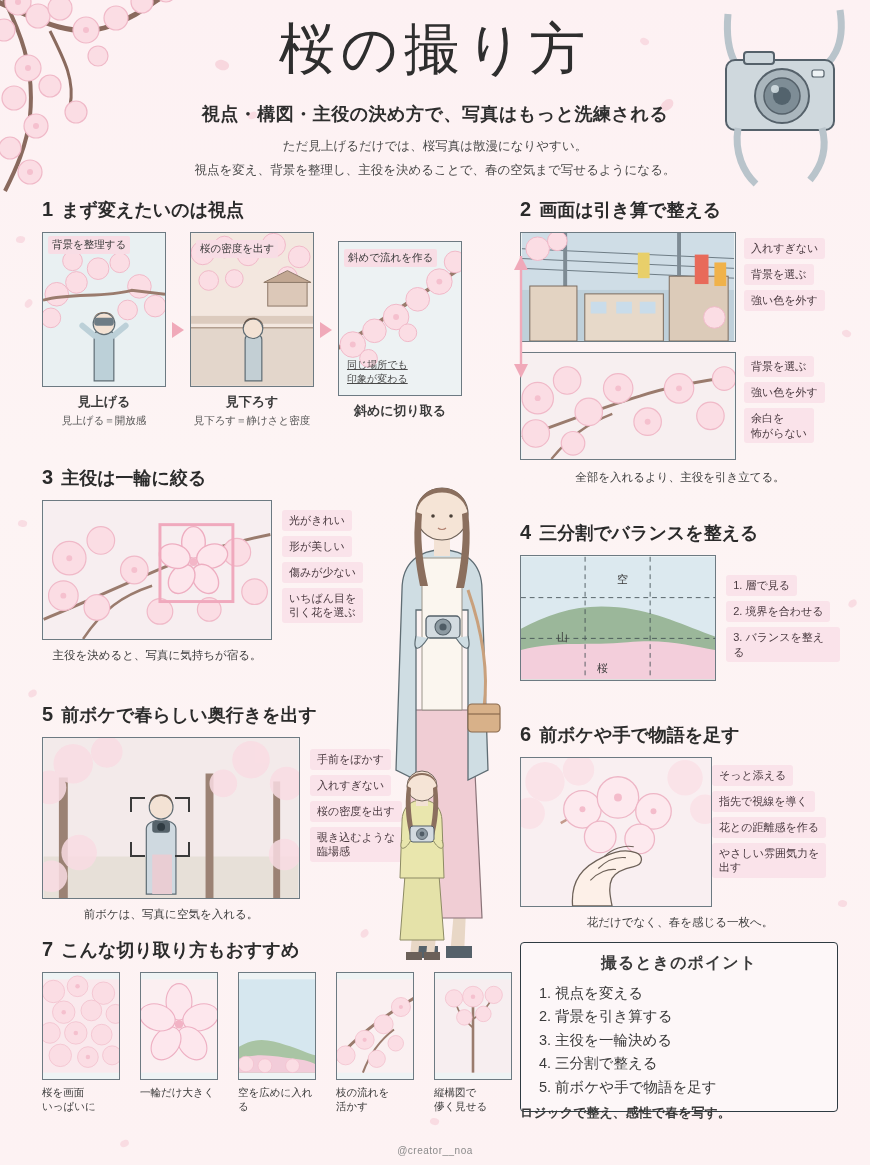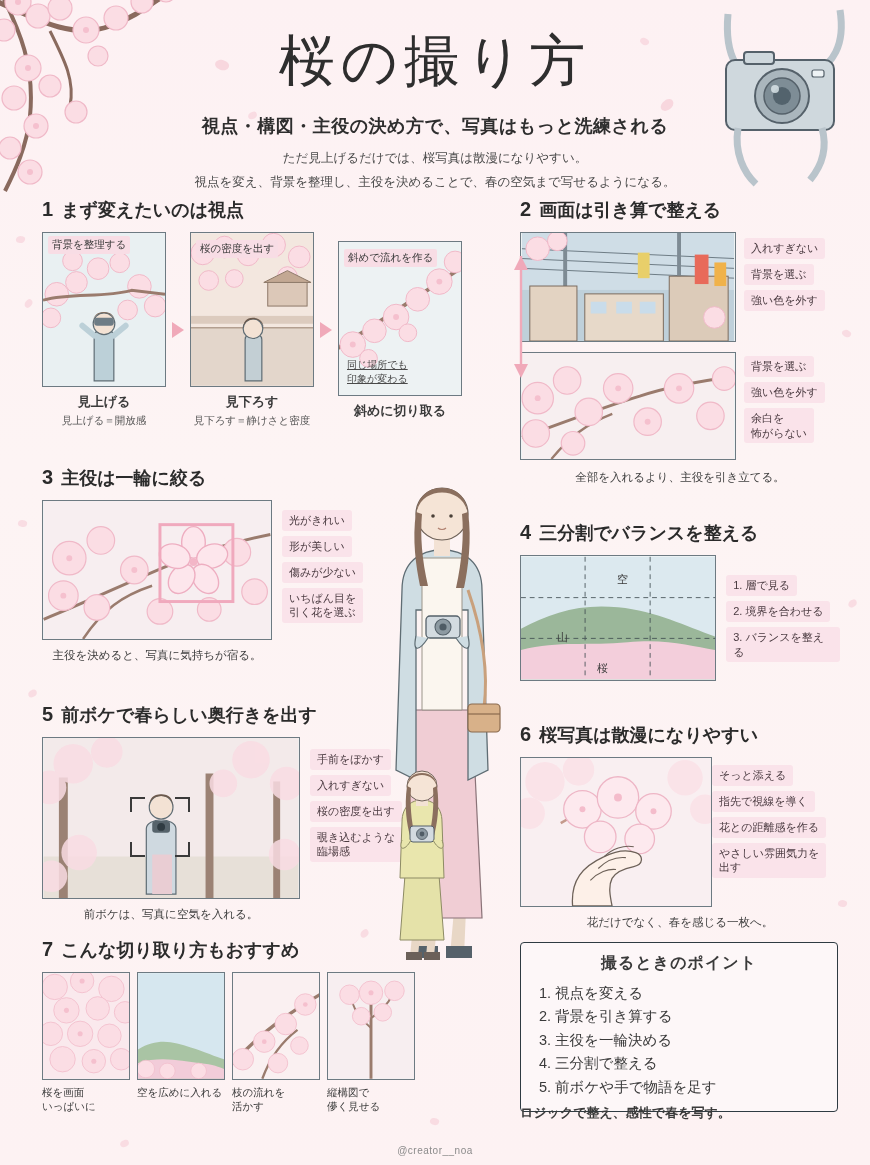--- a/index.html
+++ b/index.html
@@ -21,21 +21,21 @@
   .petal {
     position: absolute;
     width: 14px; height: 10px;
     background: #f6cdd7;
     border-radius: 60% 40% 55% 45%;
     opacity: .75;
   }
   .petal.sm { width: 9px; height: 7px; opacity:.6; }
 
   
-  .header { position: relative; padding: 14px 0 6px; text-align: center; }
+  .header { position: relative; padding: 2px 0 6px; text-align: center; }
   .title {
     font-family: "DejaVu Serif", serif;
     font-size: 56px; letter-spacing: 6px; color: #2e2e2e;
     margin-top: 10px;
   }
   .subtitle {
     font-weight: bold; font-size: 18px; color: #2e2e2e;
     margin-top: 14px; letter-spacing: .5px;
   }
   .lead { font-size: 12.5px; line-height: 1.75; color: #4a4a4a; margin-top: 10px; }
@@ -95,21 +95,21 @@
   .pointbox ol { list-style: none; font-size: 14.5px; line-height: 1.62; }
   .pointbox ol li { margin-left: 4px; }
   .point-foot { position: absolute; left: 520px; top: 1104px; font-size: 13px; font-weight: bold; }
 
   .footer-handle {
     position: absolute; left: 0; right: 0; bottom: 9px; text-align: center;
     font-size: 10px; color: #8b8b8b; letter-spacing: .5px;
   }
 
   .sec7 { position: absolute; left: 42px; top: 938px; width: 470px; }
-  .thumbs { display: flex; gap: 7px; margin-top: 8px; }
+  .thumbs { display: flex; gap: 20px; margin-top: 8px; }
   .thumb { width: 88px; }
   .thumb .panel { height: 108px; }
   .thumb .t-cap { font-size: 10.5px; line-height: 1.35; margin-top: 5px; }
 
   .list-tags { display: flex; flex-direction: column; align-items: flex-start; }
 </style>
 </head>
 <body>
 
 <div class="page">
@@ -515,21 +515,21 @@
           <span class="tag">1. 層で見る</span>
           <span class="tag">2. 境界を合わせる</span>
           <span class="tag">3. バランスを整える</span>
         </div>
       </div>
     </div>
 
     <div style="margin-top:42px;">
       <div class="sec-head">
         <span class="sec-num">6</span>
-        <span>桜写真は散漫になりやすい</span>
+        <span>前ボケや手で物語を足す</span>
       </div>
       <div style="display:flex;gap:0;align-items:flex-start;">
         <div style="width:192px;">
           <div class="panel" style="height:150px;">
             <svg viewBox="0 0 192 150" style="width:100%;height:100%;">
               <rect width="192" height="150" fill="#f9eff1"></rect>
               <g fill="#fbe2e8" opacity=".9">
                 <circle cx="24" cy="24" r="20"></circle>
                   <circle cx="58" cy="12" r="16"></circle>
                   <circle cx="8" cy="56" r="16"></circle>
@@ -653,20 +653,38 @@
                 <circle cx="24" cy="38" r="2.6"></circle>
                 <circle cx="38" cy="62" r="2.6"></circle>
                 <circle cx="52" cy="90" r="2.6"></circle>
               </g>
           </svg>
         </div>
         <div class="t-cap" style="white-space:pre-line;">桜を画面
 いっぱいに</div>
       </div>
 
+      <div class="thumb">
+        <div class="panel">
+          <svg viewBox="0 0 88 108" style="width:100%;height:100%;">
+            <rect width="88" height="108" fill="#fbeff1"></rect>
+            <g transform="translate(44,52)">
+              <g fill="#fde7ed" stroke="#eeb0c3" stroke-width="1.3">
+                <ellipse cx="0" cy="-26" rx="15" ry="21"></ellipse>
+                <ellipse cx="25" cy="-8" rx="15" ry="21" transform="rotate(72 25 -8)"></ellipse>
+                <ellipse cx="15" cy="22" rx="15" ry="21" transform="rotate(144 15 22)"></ellipse>
+                <ellipse cx="-15" cy="22" rx="15" ry="21" transform="rotate(216 -15 22)"></ellipse>
+                <ellipse cx="-25" cy="-8" rx="15" ry="21" transform="rotate(288 -25 -8)"></ellipse>
+              </g>
+              <circle cx="0" cy="0" r="5" fill="#f2b3c5"></circle>
+            </g>
+          </svg>
+        </div>
+        <div class="t-cap" style="white-space:pre-line;">一輪だけ大きく</div>
+      </div>
 
       <div class="thumb">
         <div class="panel">
           <svg viewBox="0 0 88 108" style="width:100%;height:100%;">
             <rect width="88" height="108" fill="#d6e7ef"></rect>
             <path d="M0 78 C20 66 36 70 54 76 C68 80 80 86 88 88 L88 108 L0 108Z" fill="#a9c4a4"></path>
             <path d="M0 92 C24 84 44 90 64 92 C76 93 84 96 88 98 L88 108 L0 108Z" fill="#f2ccd9"></path>
             <g fill="#fbdde4" stroke="#f2bfcd" stroke-width=".8">
               <circle cx="8" cy="98" r="9"></circle>
                 <circle cx="30" cy="100" r="8"></circle>

